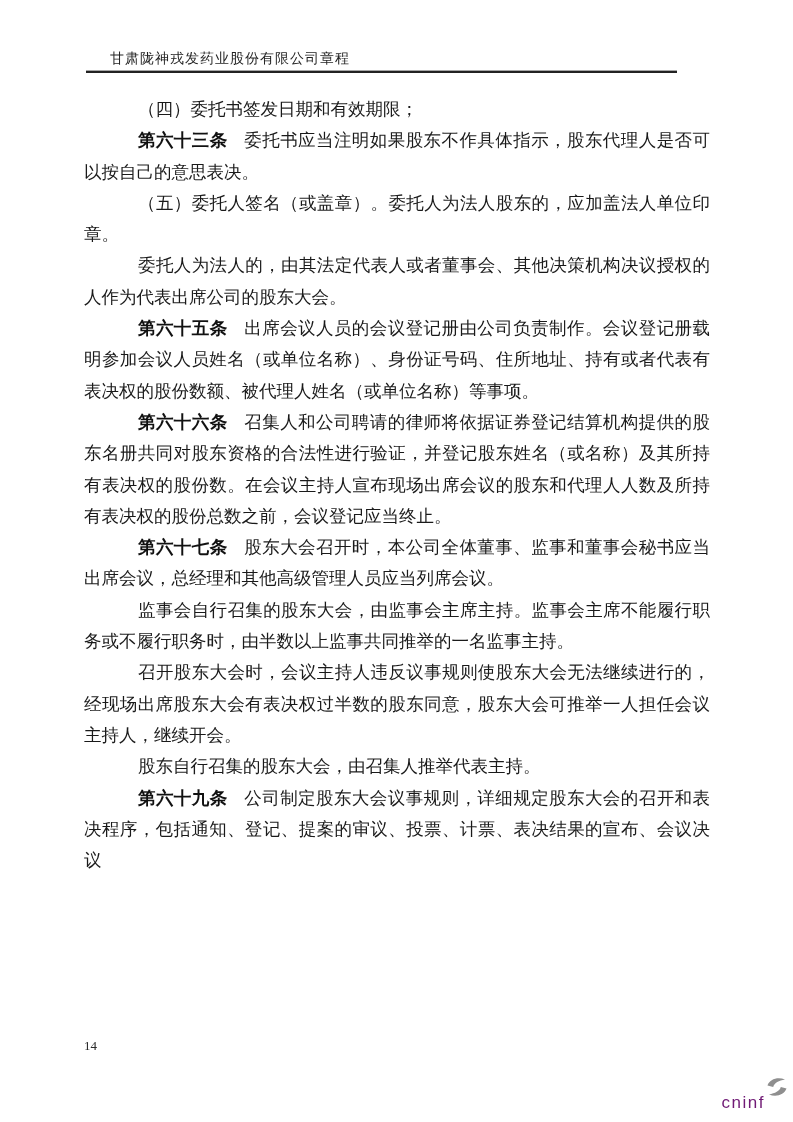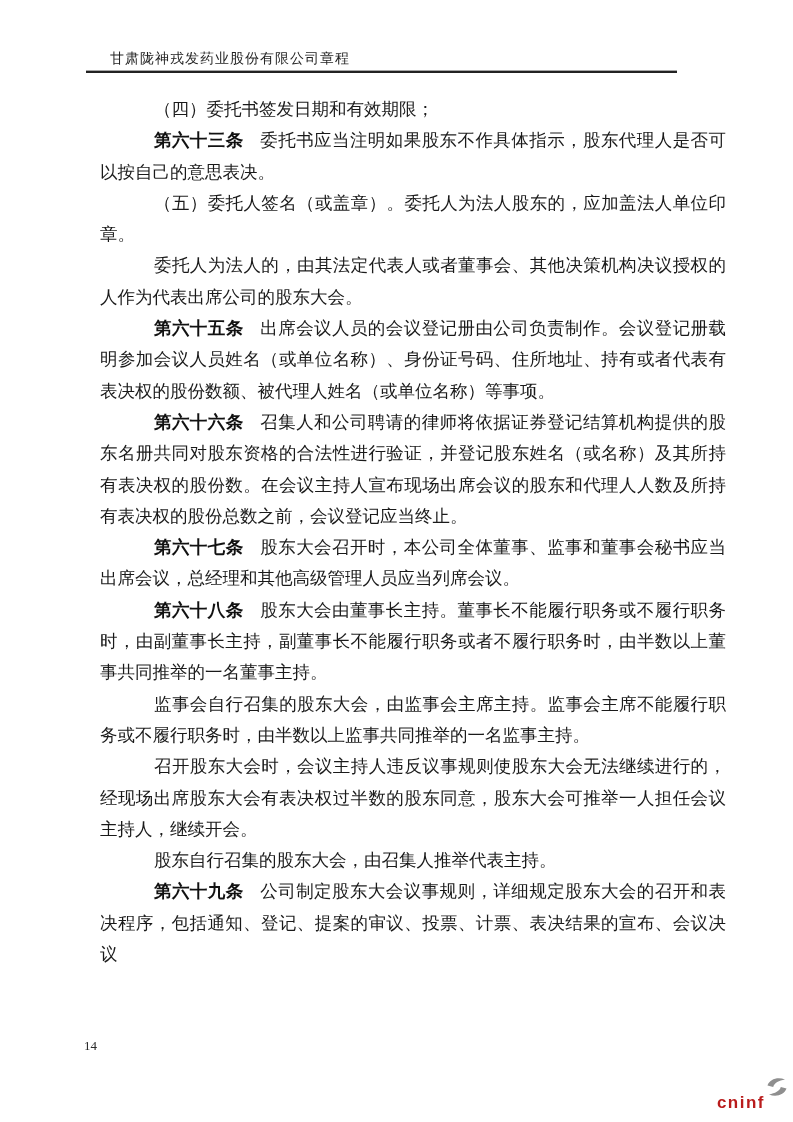--- a/index.html
+++ b/index.html
@@ -33,21 +33,21 @@
   .header-rule {
     margin-top: 3px;
     margin-left: 2px;
     width: 591px;
     height: 3px;
     background: linear-gradient(to bottom, #a8a8a8 0, #a8a8a8 1px, #222222 1px, #222222 3px);
   }
   .document-body {
     position: absolute;
     top: 94px;
-    left: 100px;
+    left: 84px;
     width: 626px;
     font-size: 17.5px;
     line-height: 31.3px;
     text-align: justify;
   }
   .document-body p {
     margin: 0;
     text-indent: 54px;
   }
   .lead {
@@ -75,23 +75,23 @@
     line-height: 1.1;
   }
   .logo-brand-row {
     display: flex;
     align-items: center;
     justify-content: flex-end;
     gap: 1px;
   }
   .logo-brand {
     font-size: 17px;
-    font-weight: bold;
+    font-weight: normal;
     letter-spacing: 1.5px;
-    color: #b91c1c;
+    color: #701a75;
     margin-top: 32px;
   }
   .swirl-icon svg { display: block; }
   .logo-cn-name {
     font-size: 10px;
     letter-spacing: 2px;
     color: #9d9d9d;
     margin-top: 18px;
     margin-right: 15px;
   }
@@ -112,21 +112,20 @@
   </div>
 
   <div class="document-body">
     <p><span>（四）委托书签发日期和有效期限；</span></p>
     <p><span class="lead">第六十三条</span><span>委托书应当注明如果股东不作具体指示，股东代理人是否可以按自己的意思表决。</span></p>
     <p><span>（五）委托人签名（或盖章）。委托人为法人股东的，应加盖法人单位印章。</span></p>
     <p><span>委托人为法人的，由其法定代表人或者董事会、其他决策机构决议授权的人作为代表出席公司的股东大会。</span></p>
     <p><span class="lead">第六十五条</span><span>出席会议人员的会议登记册由公司负责制作。会议登记册载明参加会议人员姓名（或单位名称）、身份证号码、住所地址、持有或者代表有表决权的股份数额、被代理人姓名（或单位名称）等事项。</span></p>
     <p><span class="lead">第六十六条</span><span>召集人和公司聘请的律师将依据证券登记结算机构提供的股东名册共同对股东资格的合法性进行验证，并登记股东姓名（或名称）及其所持有表决权的股份数。在会议主持人宣布现场出席会议的股东和代理人人数及所持有表决权的股份总数之前，会议登记应当终止。</span></p>
     <p><span class="lead">第六十七条</span><span>股东大会召开时，本公司全体董事、监事和董事会秘书应当出席会议，总经理和其他高级管理人员应当列席会议。</span></p>
-    <p><span class="lead">第六十八条</span><span>股东大会由董事长主持。董事长不能履行职务或不履行职务时，由副董事长主持，副董事长不能履行职务或者不履行职务时，由半数以上董事共同推举的一名董事主持。</span></p>
     <p><span>监事会自行召集的股东大会，由监事会主席主持。监事会主席不能履行职务或不履行职务时，由半数以上监事共同推举的一名监事主持。</span></p>
     <p><span>召开股东大会时，会议主持人违反议事规则使股东大会无法继续进行的，经现场出席股东大会有表决权过半数的股东同意，股东大会可推举一人担任会议主持人，继续开会。</span></p>
     <p><span>股东自行召集的股东大会，由召集人推举代表主持。</span></p>
     <p><span class="lead">第六十九条</span><span>公司制定股东大会议事规则，详细规定股东大会的召开和表决程序，包括通知、登记、提案的审议、投票、计票、表决结果的宣布、会议决议</span></p>
   </div>
 
   <div class="page-number">14</div>
 
   <div class="cninfo-logo">
     <div class="logo-brand-row">

